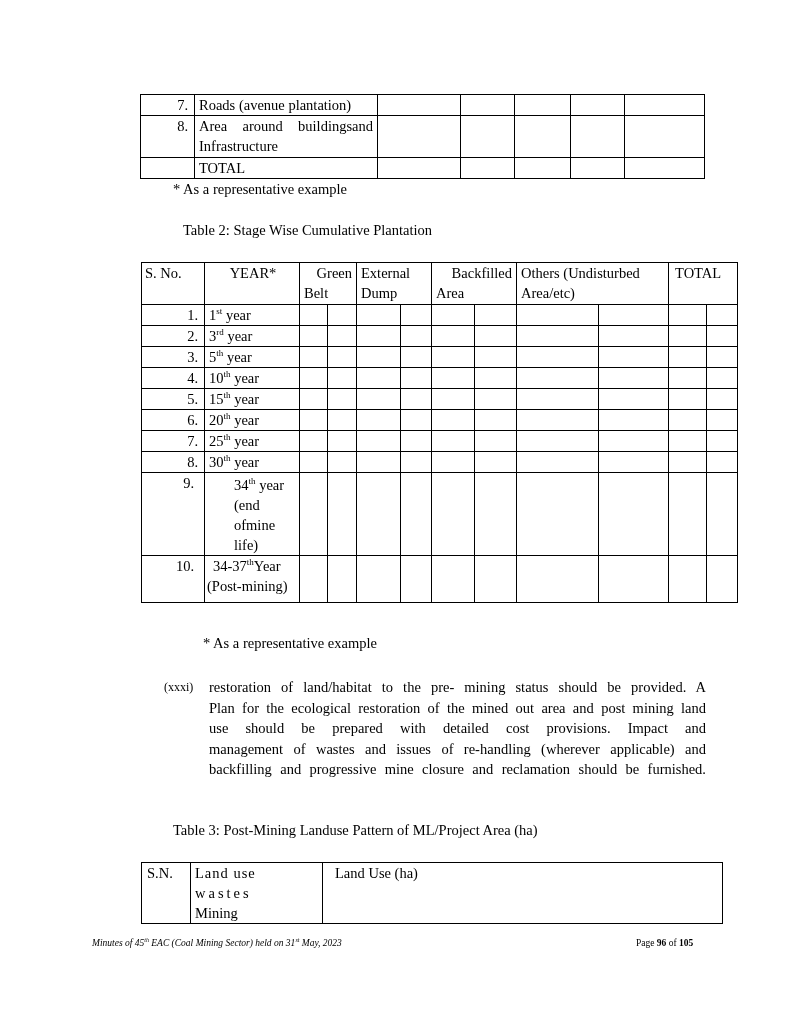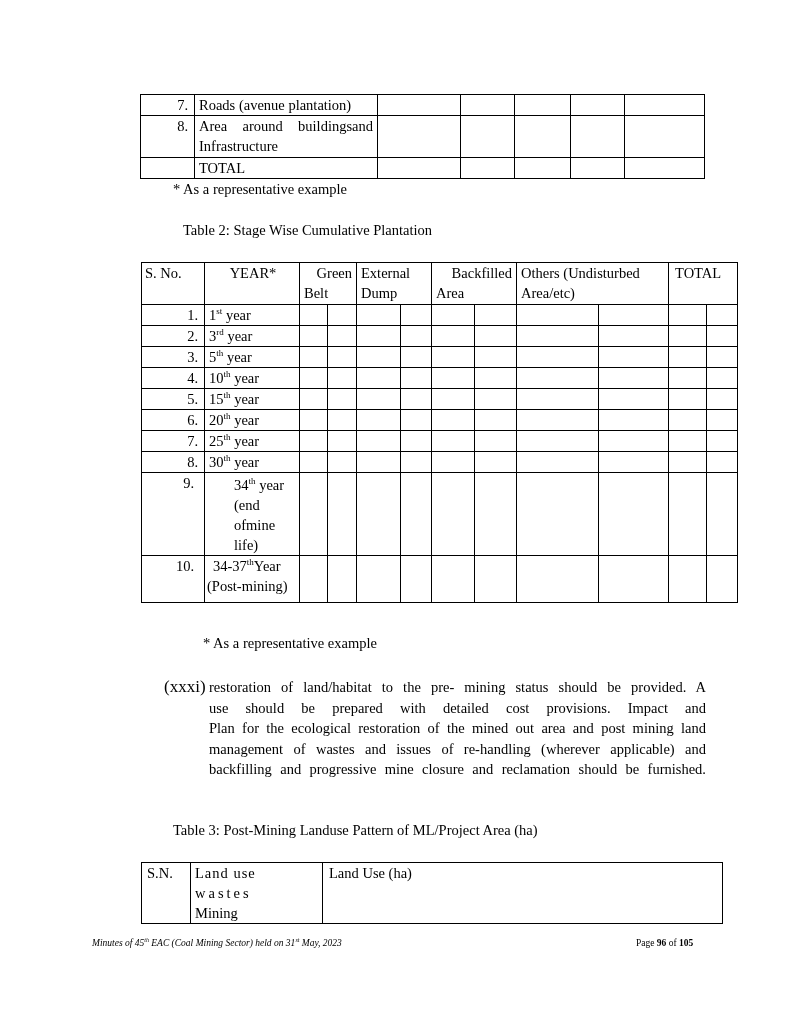--- a/index.html
+++ b/index.html
@@ -251,46 +251,46 @@
         <td></td>
         <td></td>
         <td></td>
         <td></td>
   </tr>
 </tbody>
   </table>
 
 <div class="abs txt" style="left:203px; top:633px;">* As a representative example</div>
 
-<div class="abs txt" style="left:164px; top:677px; font-size:17px;">(xxxi)</div>
+<div class="abs txt" style="left:164px; top:677px; font-size:12px;">(xxxi)</div>
 <div class="para" style="top:677px;">
   <div style="text-align:justify; text-align-last:justify;">restoration of land/habitat to the pre- mining status should be provided. A</div>
+  <div style="text-align:justify; text-align-last:justify;">Plan for the ecological restoration of the mined out area and post mining land</div>
   <div style="text-align:justify; text-align-last:justify;">use should be prepared with detailed cost provisions. Impact and</div>
-  <div style="text-align:justify; text-align-last:justify;">Plan for the ecological restoration of the mined out area and post mining land</div>
   <div style="text-align:justify; text-align-last:justify;">management of wastes and issues of re-handling (wherever applicable) and</div>
   <div style="text-align:justify; text-align-last:justify;">backfilling and progressive mine closure and reclamation should be furnished.</div>
 </div>
 
 <div class="abs txt" style="left:173px; top:820px;">Table 3: Post-Mining Landuse Pattern of ML/Project Area (ha)</div>
 
 <table style="left:141px; top:862px; width:581px;">
   <colgroup>
     <col style="width:49px">
       <col style="width:132px">
       <col style="width:400px">
   </colgroup>
   <tbody>
       <tr style="height:49px;">
     <td style="padding-left:5px;">S.N.</td>
     <td>
       <div class="spaced" style="letter-spacing:1px;">Land use</div>
       <div class="spaced">wastes</div>
       <div>Mining</div>
     </td>
-    <td style="padding-left:6px;">Land Use (ha)</td>
+    <td style="padding-left:12px;">Land Use (ha)</td>
   </tr>
 </tbody>
   </table>
 
 <div class="footer" style="left:92px;">
   <span>Minutes of 45</span><sup style="font-size:6px; vertical-align:4px;">th</sup><span> EAC (Coal Mining Sector) held on 31</span><sup style="font-size:6px; vertical-align:4px;">st</sup><span> May, 2023</span>
 </div>
 <div class="footer" style="left:636px; font-style:normal;">
   <span>Page </span><b>96</b><span> of </span><b>105</b>
 </div>

